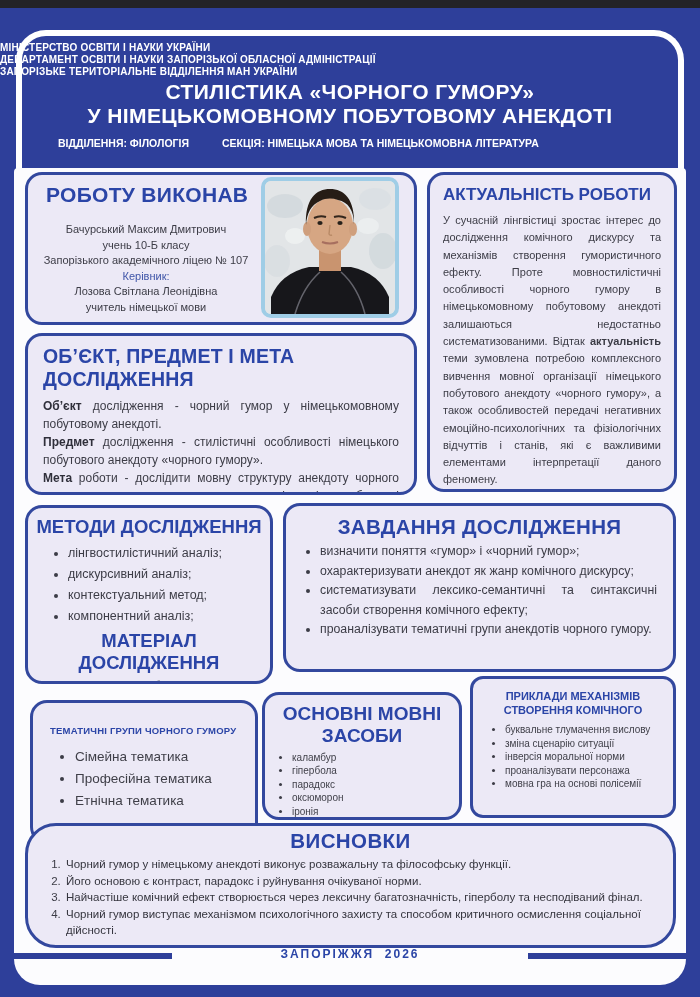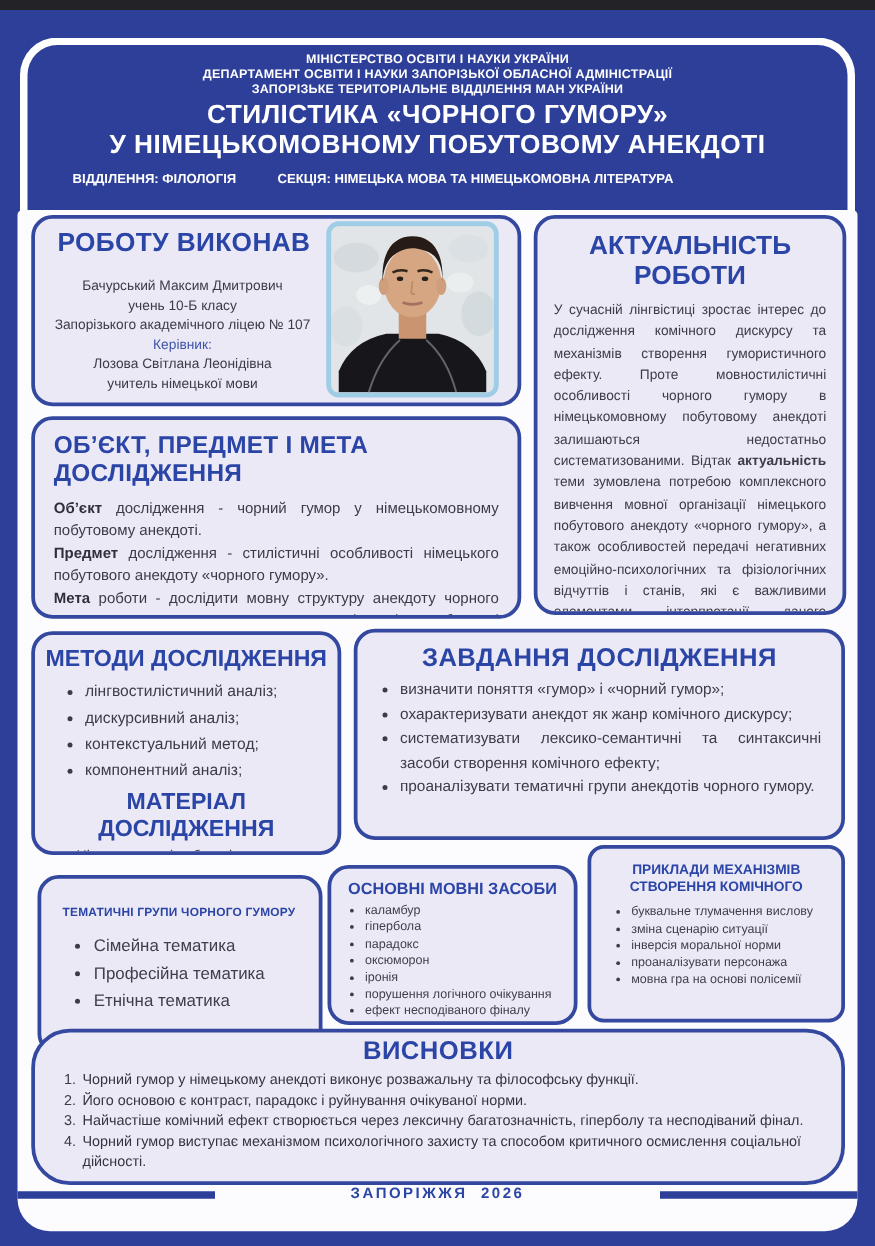--- a/index.html
+++ b/index.html
@@ -8,21 +8,21 @@
     background:#2e3f9a;
     font-family:"Liberation Sans","DejaVu Sans",sans-serif;
     margin:0 auto;
   }
   .top-strip{position:absolute;left:0;top:0;width:100%;height:8px;background:#232327;}
   .header-frame{
     position:absolute;left:16px;right:16px;top:30px;height:140px;
     border:6px solid #ffffff;border-bottom:none;border-radius:30px 30px 0 0;
   }
   .org-lines{
-    position:absolute;left:0;right:0;top:42px;text-align:center;
+    position:absolute;left:0;right:0;top:42px;text-align:left;
     color:#ffffff;font-weight:bold;font-size:10px;line-height:12px;letter-spacing:.2px;
   }
   .title-block{
     position:absolute;left:0;right:0;top:80px;text-align:center;
     color:#ffffff;font-weight:bold;font-size:21px;line-height:24px;letter-spacing:.4px;
   }
   .dept-row{position:absolute;top:137px;left:0;right:0;height:16px;color:#fff;font-weight:bold;font-size:10.5px;}
   .dept{position:absolute;left:58px;}
   .sect{position:absolute;left:222px;}
 
@@ -40,21 +40,21 @@
   .author-info{position:absolute;left:2px;top:47px;width:232px;text-align:center;font-size:11px;line-height:15.5px;}
   .supervisor-label{color:#3f55a8;}
   .photo-frame{
     position:absolute;left:233px;top:2px;width:138px;height:141px;box-sizing:border-box;
     border:4px solid #9fcde6;border-radius:10px;overflow:hidden;background:#e2e5e7;
   }
   .photo-frame svg{display:block;width:100%;height:100%;}
 
   
   #relevance-card{left:427px;top:172px;width:250px;height:320px;padding:8px 13px;}
-  #relevance-card .card-title{text-align:center;font-size:21px;margin:2px 0 7px;}
+  #relevance-card .card-title{font-size:17px;margin:2px 0 7px;}
   .relevance-text{font-size:11px;line-height:17.3px;text-align:justify;}
 
   
   #object-card{left:25px;top:333px;width:392px;height:162px;padding:6px 15px;}
   #object-card .card-title{font-size:19.5px;margin:3px 0 6px;letter-spacing:.2px;}
   .para{margin:0;font-size:12px;line-height:18px;text-align:justify;}
   .para b{color:#2f2f3a;}
 
   
   #methods-card{left:25px;top:505px;width:248px;height:179px;padding:5px 8px;}
@@ -68,21 +68,21 @@
   #tasks-card .card-title{text-align:center;font-size:20.5px;margin:6px 0 3px;letter-spacing:.3px;}
   .tasks-list{margin:2px 0 0;padding-left:20px;padding-right:2px;font-size:12.3px;line-height:19.5px;text-align:justify;}
 
   
   #themes-card{left:30px;top:700px;width:228px;height:144px;padding:22px 12px;}
   #themes-card .card-title{font-size:9.5px;margin-left:5px;letter-spacing:.2px;}
   .themes-list{margin:10px 0 0;padding-left:30px;font-size:13.5px;line-height:22px;color:#3f3f48;}
 
   
   #means-card{left:262px;top:692px;width:200px;height:128px;padding:7px 10px;}
-  #means-card .card-title{text-align:center;font-size:13px;margin:1px 0 4px;}
+  #means-card .card-title{text-align:center;font-size:19px;margin:1px 0 4px;}
   .means-list{margin:0;padding-left:17px;font-size:10px;line-height:13.4px;color:#3f3f48;}
 
   
   #mechanisms-card{left:470px;top:676px;width:206px;height:142px;padding:8px 14px;border-radius:13px;}
   #mechanisms-card .card-title{text-align:center;font-size:11px;line-height:14px;margin:2px 8px 6px;}
   .mechanisms-list{margin:0;padding-left:18px;font-size:10px;line-height:13.6px;color:#3f3f48;}
 
   
   #conclusions-card{left:25px;top:823px;width:651px;height:125px;padding:2px 12px;border-radius:31px;}
   #conclusions-card .card-title{text-align:center;font-size:20.5px;margin:1px 0 3px;letter-spacing:.4px;}

